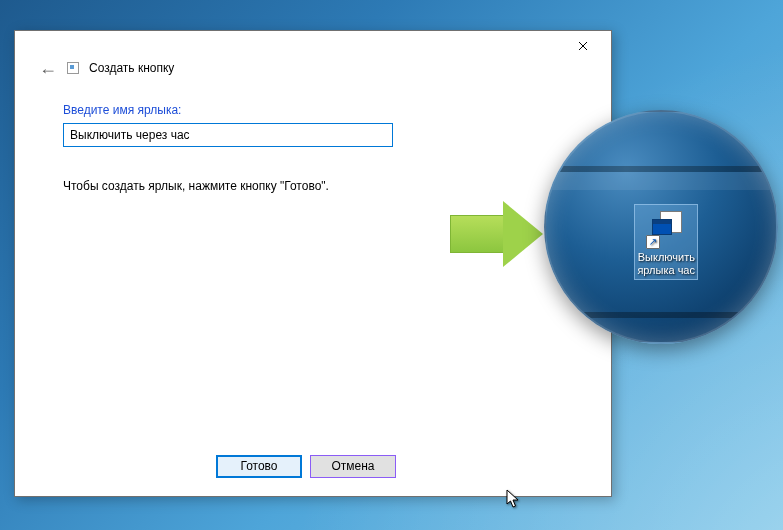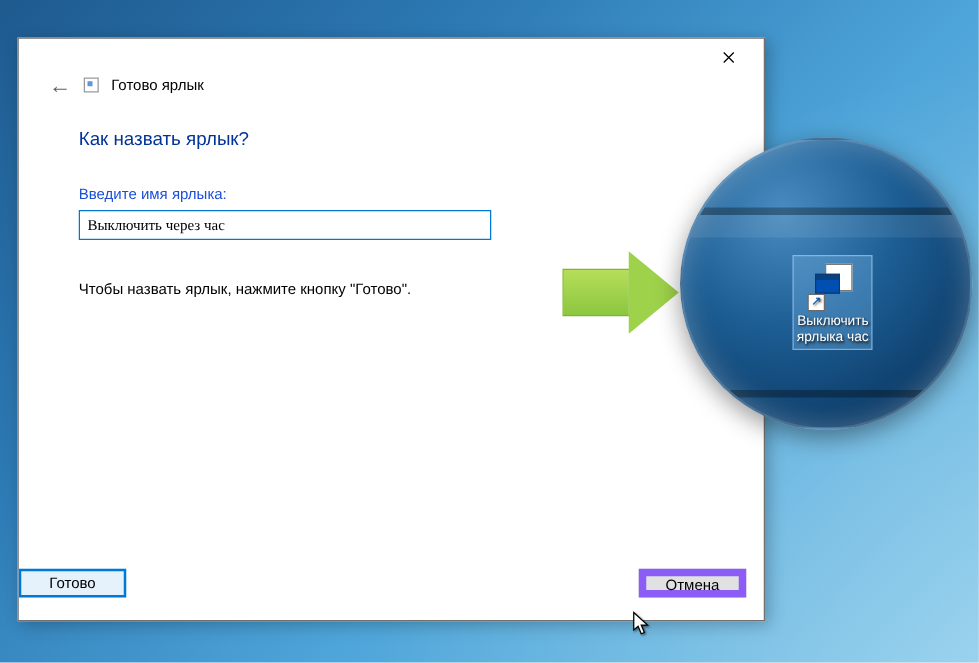--- a/index.html
+++ b/index.html
@@ -51,31 +51,31 @@
   }
   .wizard-title { font-size: 12px; color: #000; }
   .content {
     flex: 1; padding: 26px 40px 0 48px;
   }
   .heading { color: #003399; font-size: 15px; font-weight: 400; margin-bottom: 28px; }
   .label { font-size: 12px; color: #1d4ed8; margin-bottom: 6px; }
   .input-wrap { margin-bottom: 32px; }
   .text-input {
     width: 330px; height: 24px; border: 1px solid #0078d7;
-    padding: 2px 6px; font-size: 12px; font-family: Liberation Serif, serif;
+    padding: 2px 6px; font-size: 12px; font-family: Liberation Sans, sans-serif;
     outline: none;
   }
   .hint { font-size: 12px; color: #000; }
   .button-row {
-    height: 48px; display: flex; justify-content: space-between; align-items: center;
+    height: 48px; display: flex; justify-content: center; align-items: center;
     gap: 8px; padding: 0 14px 12px 0;
   }
   .btn {
     min-width: 86px; height: 23px; font-size: 12px; font-family: inherit;
-    background: #e1e1e1; border: 6px solid #8b5cf6; cursor: pointer;
+    background: #e1e1e1; border: 1px solid #8b5cf6; cursor: pointer;
     padding: 0 12px;
   }
   .btn.primary { border: 2px solid #0078d7; background: #e5f1fb; }
 
   .arrow-right {
     position: absolute; left: 450px; top: 215px;
     pointer-events: none;
   }
   .arrow-body {
     width: 54px; height: 38px; background: linear-gradient(#b6de5a, #8cc63f);
@@ -164,29 +164,28 @@
   <div class="titlebar">
     <div class="close-btn">
       <svg width="10" height="10" viewBox="0 0 10 10">
           <path d="M1 1 L9 9 M9 1 L1 9" stroke="currentColor" stroke-width="1"></path>
         </svg>
     </div>
   </div>
   <div class="header-row">
     <span class="back-arrow">←</span>
     <span class="mini-icon"></span>
-    <span class="wizard-title">Готово ярлык</span>
+    <span class="wizard-title">Создать кнопку</span>
   </div>
   <div class="content">
-    <div class="heading">Как назвать ярлык?</div>
     <div class="input-wrap">
       <div class="label">Введите имя ярлыка:</div>
       <input type="text" class="text-input" value="Выключить через час" style="">
     </div>
-    <div class="hint">Чтобы назвать ярлык, нажмите кнопку "Готово".</div>
+    <div class="hint">Чтобы создать ярлык, нажмите кнопку "Готово".</div>
   </div>
   <div class="button-row">
     <button class="btn primary">Готово</button>
     <button class="btn">Отмена</button>
   </div>
 </div>
 
 <div class="arrow-right">
   <div class="arrow-body"></div>
   <div class="arrow-head"></div>

